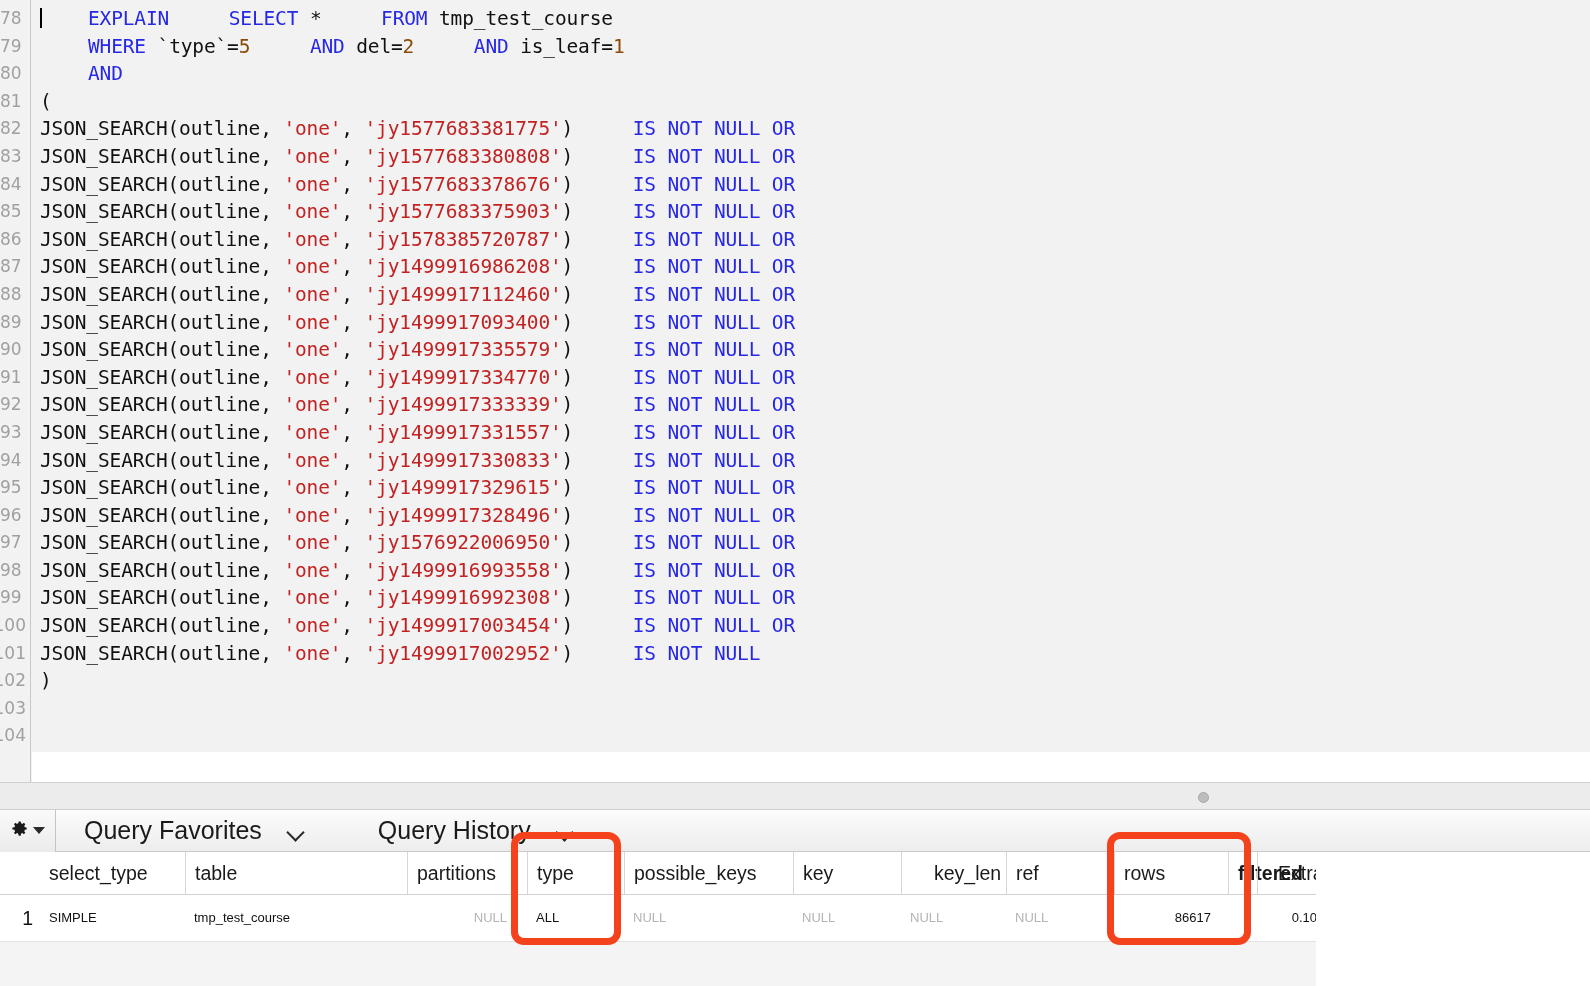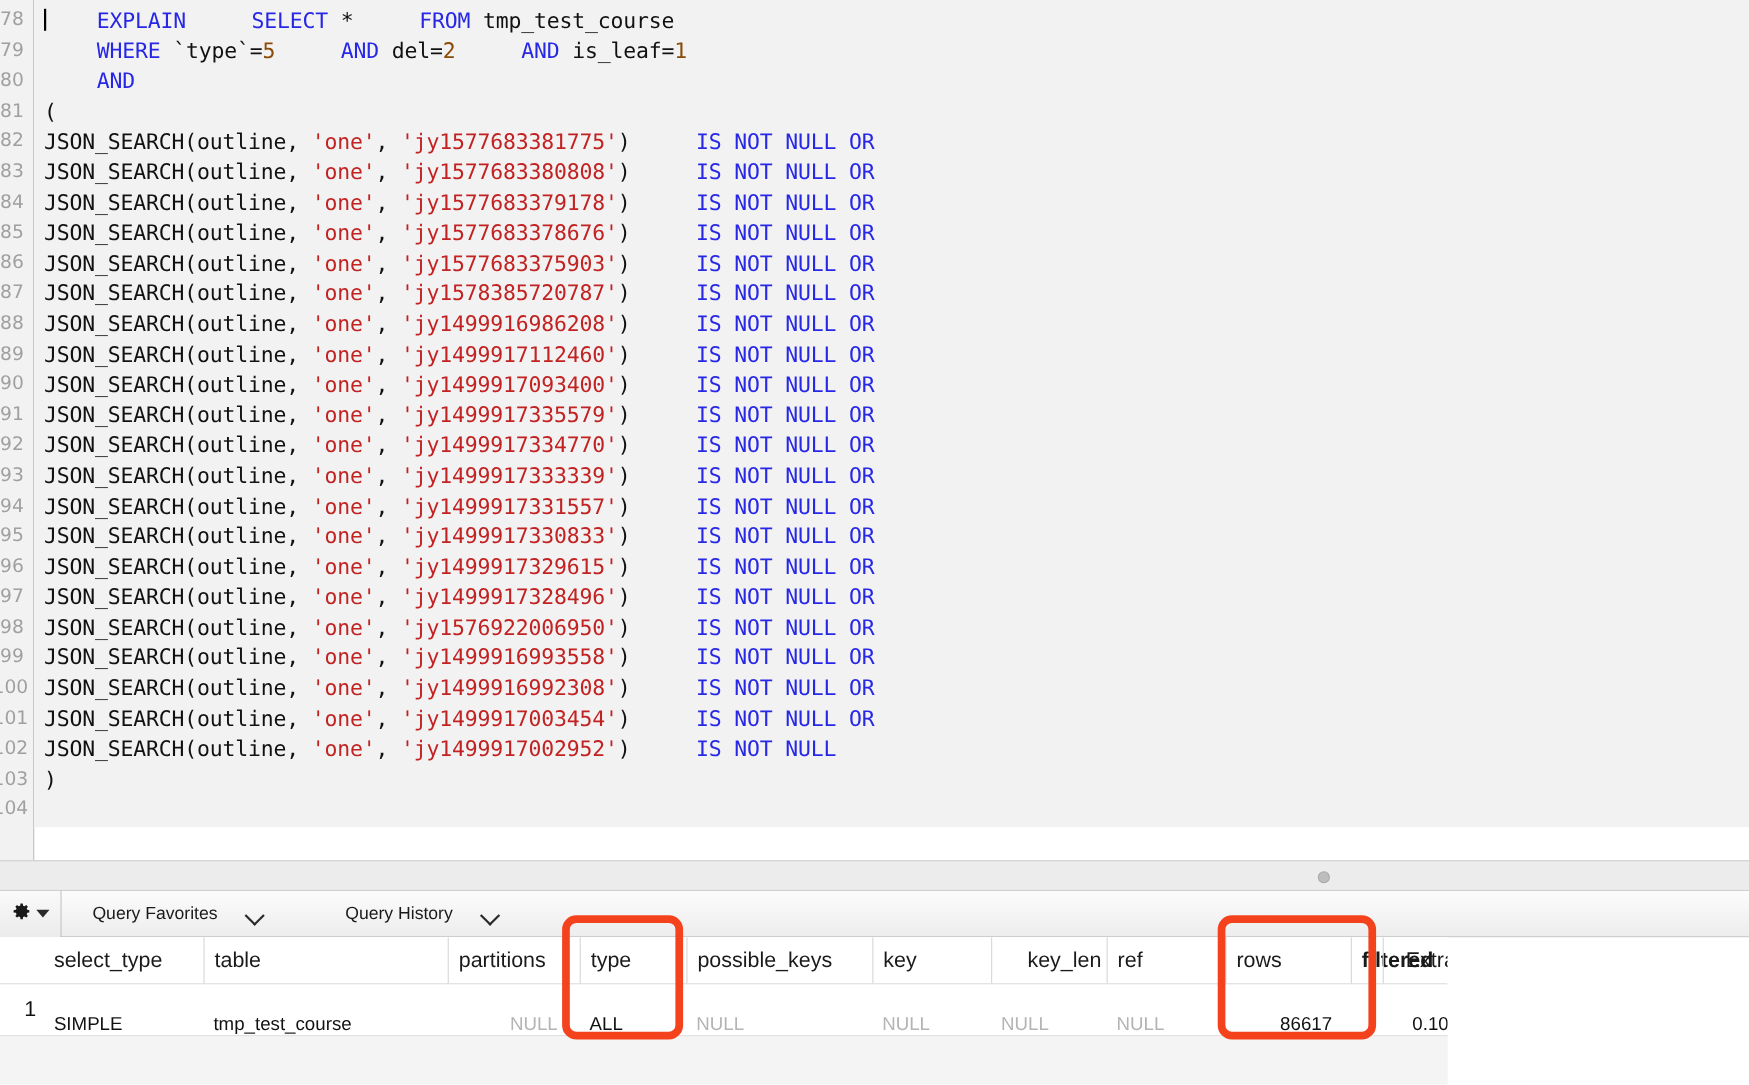--- a/index.html
+++ b/index.html
@@ -140,21 +140,21 @@
     border-right: 1px solid #c4c4c4;
     background: linear-gradient(#fafafa, #ebebeb);
     box-sizing: border-box;
   }
   .tb-item {
     display: flex;
     align-items: center;
     height: 42px;
     padding: 0 16px 0 24px;
     gap: 26px;
-    font-size: 16px;
+    font-size: 25px;
     color: #1a1a1a;
     white-space: nowrap;
   }
   .tb-item.fav { padding-left: 28px; }
   .chev {
     width: 0; height: 0;
     border-left: 7px solid transparent;
     border-right: 7px solid transparent;
     border-top: 8px solid #2a2a2a;
   }
@@ -210,24 +210,24 @@
     color: #1a1a1a;
     padding-left: 9px;
     border-left: 1px solid #d6d6d6;
     box-sizing: border-box;
     white-space: nowrap;
     overflow: hidden;
   }
   .hcell.noborder { border-left: none; }
   .dcell {
     position: absolute;
-    top: 13px;
+    top: 0;
     height: 46px;
     line-height: 46px;
-    font-size: 17px;
+    font-size: 13px;
     color: #111111;
     padding-left: 9px;
     box-sizing: border-box;
     white-space: nowrap;
     overflow: hidden;
   }
   .dcell.nullv { color: #b4b4b4; }
   .dcell.right { text-align: right; padding-right: 13px; padding-left: 0; }
   .rowno {
     position: absolute;
@@ -286,21 +286,20 @@
       <div class="lnum">104</div>
       <div class="lnum">105</div>
     </div>
   <div id="code">
       <div class="cline"><span class="caret"></span><span class="kw">EXPLAIN</span><span class="pln"> </span><span class="kw">SELECT</span><span class="pln"> </span><span class="pln">*</span><span class="pln"> </span><span class="kw">FROM</span><span class="pln"> </span><span class="pln">tmp_test_course</span></div>
       <div class="cline"><span class="kw">WHERE</span><span class="pln"> `type`=</span><span class="num">5</span><span class="pln"> </span><span class="kw">AND</span><span class="pln"> del=</span><span class="num">2</span><span class="pln"> </span><span class="kw">AND</span><span class="pln"> is_leaf=</span><span class="num">1</span></div>
       <div class="cline"><span class="kw">AND</span></div>
       <div class="cline"><span class="pln">(</span></div>
       <div class="cline"><span class="pln">JSON_SEARCH(outline, </span><span class="str">'one'</span><span class="pln">, </span><span class="str">'jy1577683381775'</span><span class="pln">) </span><span class="kw">IS NOT NULL OR</span></div>
       <div class="cline"><span class="pln">JSON_SEARCH(outline, </span><span class="str">'one'</span><span class="pln">, </span><span class="str">'jy1577683380808'</span><span class="pln">) </span><span class="kw">IS NOT NULL OR</span></div>
-      <div class="cline"><span class="pln">JSON_SEARCH(outline, </span><span class="str">'one'</span><span class="pln">, </span><span class="str">'jy1577683379178'</span><span class="pln">) </span><span class="kw">IS NOT NULL OR</span></div>
       <div class="cline"><span class="pln">JSON_SEARCH(outline, </span><span class="str">'one'</span><span class="pln">, </span><span class="str">'jy1577683378676'</span><span class="pln">) </span><span class="kw">IS NOT NULL OR</span></div>
       <div class="cline"><span class="pln">JSON_SEARCH(outline, </span><span class="str">'one'</span><span class="pln">, </span><span class="str">'jy1577683375903'</span><span class="pln">) </span><span class="kw">IS NOT NULL OR</span></div>
       <div class="cline"><span class="pln">JSON_SEARCH(outline, </span><span class="str">'one'</span><span class="pln">, </span><span class="str">'jy1578385720787'</span><span class="pln">) </span><span class="kw">IS NOT NULL OR</span></div>
       <div class="cline"><span class="pln">JSON_SEARCH(outline, </span><span class="str">'one'</span><span class="pln">, </span><span class="str">'jy1499916986208'</span><span class="pln">) </span><span class="kw">IS NOT NULL OR</span></div>
       <div class="cline"><span class="pln">JSON_SEARCH(outline, </span><span class="str">'one'</span><span class="pln">, </span><span class="str">'jy1499917112460'</span><span class="pln">) </span><span class="kw">IS NOT NULL OR</span></div>
       <div class="cline"><span class="pln">JSON_SEARCH(outline, </span><span class="str">'one'</span><span class="pln">, </span><span class="str">'jy1499917093400'</span><span class="pln">) </span><span class="kw">IS NOT NULL OR</span></div>
       <div class="cline"><span class="pln">JSON_SEARCH(outline, </span><span class="str">'one'</span><span class="pln">, </span><span class="str">'jy1499917335579'</span><span class="pln">) </span><span class="kw">IS NOT NULL OR</span></div>
       <div class="cline"><span class="pln">JSON_SEARCH(outline, </span><span class="str">'one'</span><span class="pln">, </span><span class="str">'jy1499917334770'</span><span class="pln">) </span><span class="kw">IS NOT NULL OR</span></div>
       <div class="cline"><span class="pln">JSON_SEARCH(outline, </span><span class="str">'one'</span><span class="pln">, </span><span class="str">'jy1499917333339'</span><span class="pln">) </span><span class="kw">IS NOT NULL OR</span></div>
       <div class="cline"><span class="pln">JSON_SEARCH(outline, </span><span class="str">'one'</span><span class="pln">, </span><span class="str">'jy1499917331557'</span><span class="pln">) </span><span class="kw">IS NOT NULL OR</span></div>

